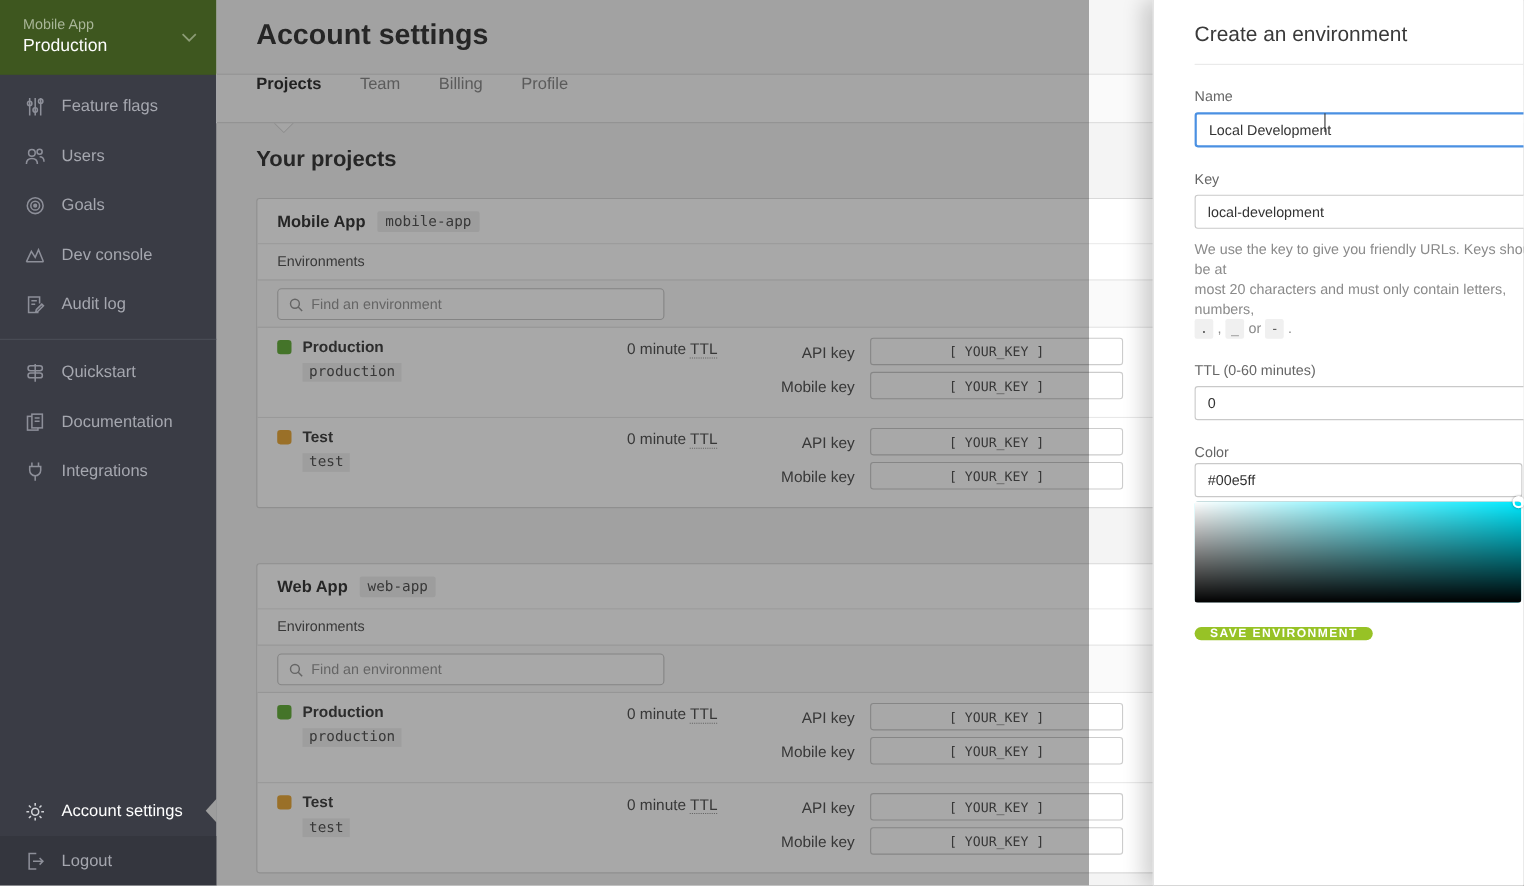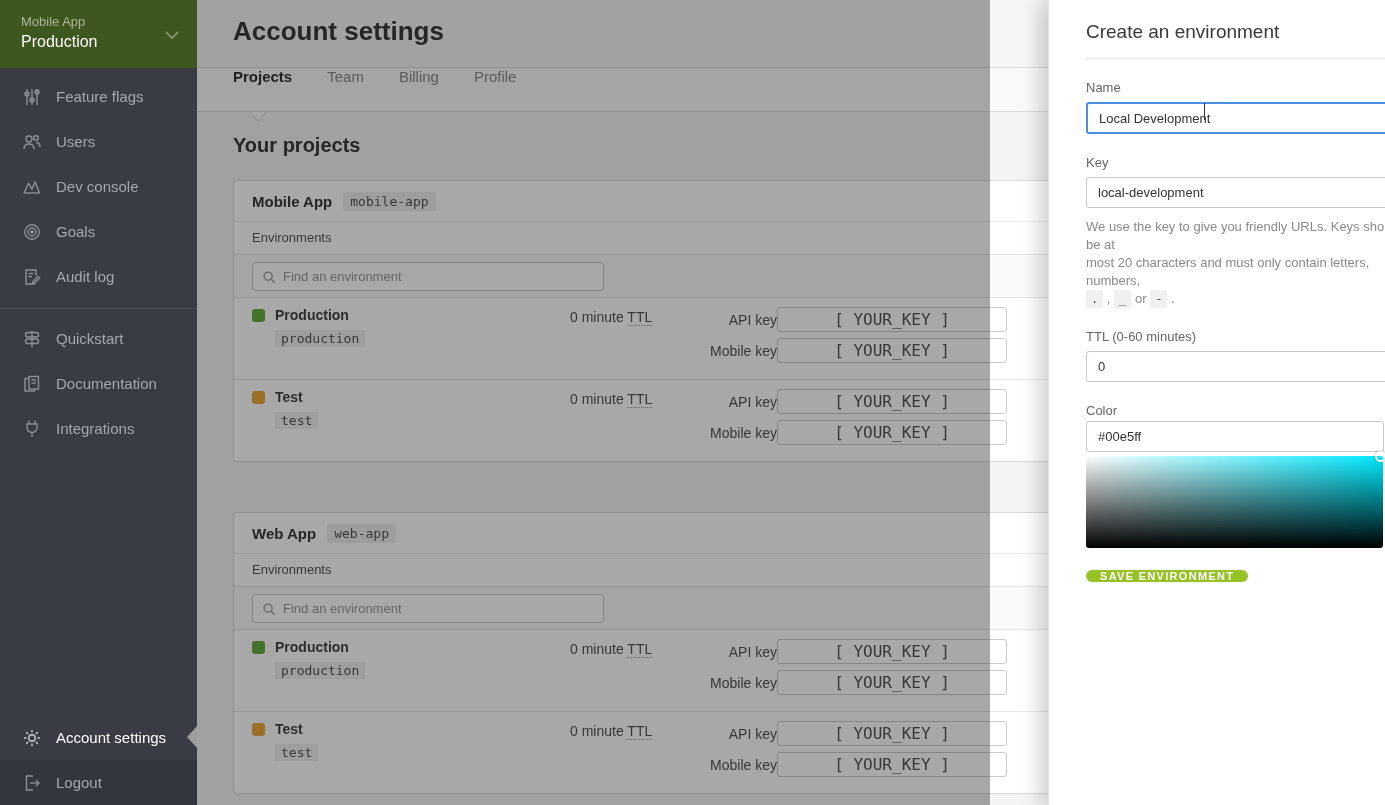--- a/index.html
+++ b/index.html
@@ -58,22 +58,22 @@
   .env-left { width:290px; }
   .env-title-line { display:flex; align-items:center; }
   .env-dot { width:13px; height:13px; border-radius:3px; margin-right:10px; flex:none; }
   .env-label { font-size:14px; font-weight:bold; color:#454545; }
   .env-key-badge { display:inline-block; margin:7px 0 0 23px; font-family:"DejaVu Sans Mono","Liberation Mono",monospace; font-size:13px; background:#f0f0f0; color:#555; padding:1px 6px; }
   .env-ttl { width:165px; padding:2px 0 0 28px; font-size:14px; color:#555; }
   .env-ttl .abbr { border-bottom:1px dotted #999; cursor:help; }
   .env-keys { flex:1; }
   .key-line { display:flex; align-items:center; margin-bottom:6px; }
   .key-label { width:70px; text-align:right; font-size:14px; color:#555; flex:none; }
-  .key-box { width:230px; height:25px; border:1px solid #cccccc; border-radius:3px; background:#fff;
-    font-family:"DejaVu Sans Mono","Liberation Mono",monospace; font-size:16px; color:#555;
+  .key-box { margin-left:14px; width:230px; height:25px; border:1px solid #cccccc; border-radius:3px; background:#fff;
+    font-family:"DejaVu Sans Mono","Liberation Mono",monospace; font-size:12px; color:#555;
     display:flex; align-items:center; justify-content:center; cursor:pointer; }
 
   
   .overlay { position:absolute; left:197px; top:0; width:793px; height:805px; background:rgba(0,0,0,0.34); z-index:5; }
 
   
   .modal { position:absolute; left:1048px; top:0; width:395px; height:805px; background:#fff; z-index:10;
     border-left:1px solid #e2e2e2; box-shadow:-9px 0 18px rgba(0,0,0,0.18); }
   .modal-inner { padding:0 26px 0 37px; position:relative; }
   .modal-title { padding-top:21px; font-size:19px; color:#3a3a3a; font-weight:500; }
@@ -141,35 +141,35 @@
               <path d="M2,17 c0,-3.3 2.2,-5 5,-5 s5,1.7 5,5"></path>
               <circle cx="14" cy="6" r="2.3"></circle>
               <path d="M14,10.5 c2.6,0 4,1.8 4,4.5"></path>
             </svg>
         </span>
         <span>Users</span>
       </div>
       <div class="nav-item">
         <span class="ico">
           <svg width="20" height="20" viewBox="0 0 20 20" fill="none" stroke="currentColor" stroke-width="1.4">
-              <polyline points="2,16 6.5,6.5 10,12 13,5 17.5,16"></polyline>
-              <line x1="2" y1="16" x2="17.5" y2="16"></line>
-            </svg>
-        </span>
-        <span>Dev console</span>
-      </div>
-      <div class="nav-item">
-        <span class="ico">
-          <svg width="20" height="20" viewBox="0 0 20 20" fill="none" stroke="currentColor" stroke-width="1.4">
               <circle cx="10" cy="10" r="7.2"></circle>
               <circle cx="10" cy="10" r="4"></circle>
               <circle cx="10" cy="10" r="1.2" fill="currentColor"></circle>
             </svg>
         </span>
         <span>Goals</span>
+      </div>
+      <div class="nav-item">
+        <span class="ico">
+          <svg width="20" height="20" viewBox="0 0 20 20" fill="none" stroke="currentColor" stroke-width="1.4">
+              <polyline points="2,16 6.5,6.5 10,12 13,5 17.5,16"></polyline>
+              <line x1="2" y1="16" x2="17.5" y2="16"></line>
+            </svg>
+        </span>
+        <span>Dev console</span>
       </div>
       <div class="nav-item">
         <span class="ico">
           <svg width="20" height="20" viewBox="0 0 20 20" fill="none" stroke="currentColor" stroke-width="1.4">
               <path d="M13,17 H4 V3 h10 v6"></path>
               <line x1="6.5" y1="6.5" x2="11.5" y2="6.5"></line>
               <line x1="6.5" y1="9.5" x2="10" y2="9.5"></line>
               <path d="M11,14.5 l5,-5 1.5,1.5 -5,5 -2,0.5 z"></path>
             </svg>
         </span>

